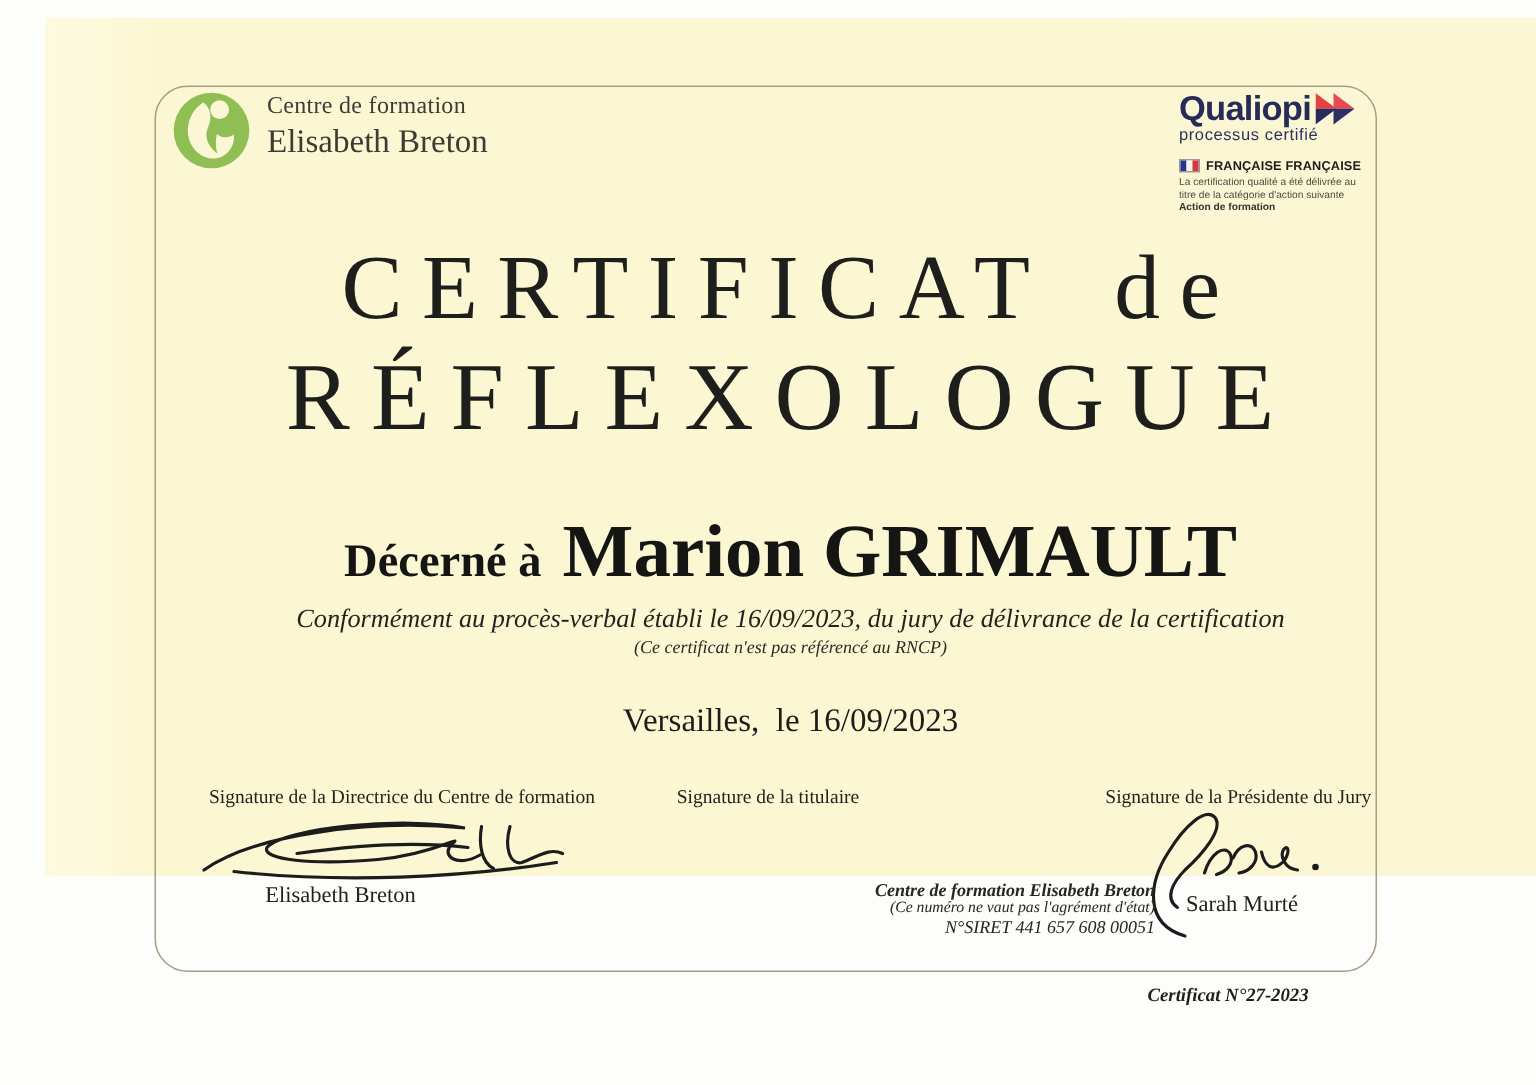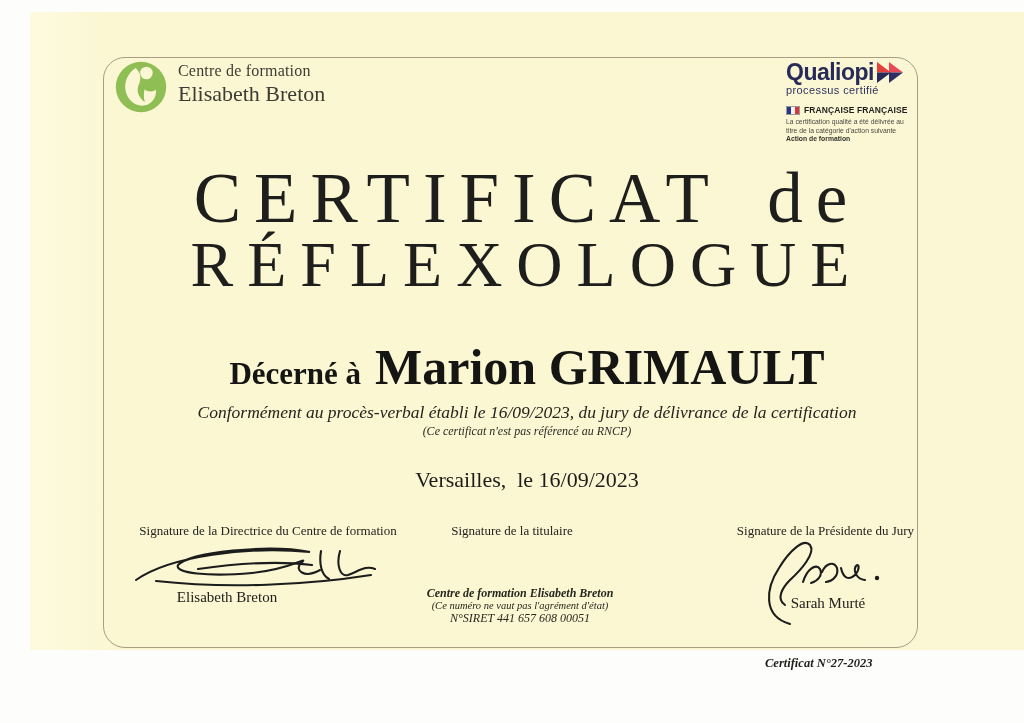--- a/index.html
+++ b/index.html
@@ -1,20 +1,20 @@
 <!DOCTYPE html>
 <html><head>
 <meta charset="utf-8">
 <style>
   * { margin:0; padding:0; box-sizing:border-box; }
   html,body { width:1024px; height:723px; background:#ffffff; overflow:hidden;
               font-family:"Liberation Serif", serif; }
   .canvas { position:relative; width:1024px; height:723px; background:#fdfdfb; }
 
-  .page { position:absolute; left:30px; top:12px; width:994px; height:638px;
+  .page { position:absolute; left:30px; top:12px; width:994px; height:572px;
           background:#fbf7d4;
           background:linear-gradient(90deg,#fdfae0 0%, #fbf7d2 8%, #fbf7d4 100%); }
 
   .frame { position:absolute; left:73px; top:45px; width:815px; height:591px;
            border:1px solid #ab9c84; border-radius:22px; }
 
   
   .logo-block { position:absolute; left:84px; top:48px; display:flex; align-items:flex-start; }
   .logo-circle { width:54px; height:54px; }
   .logo-text { margin-left:10px; color:#3c3c34; }
@@ -29,21 +29,21 @@
   .q-sub { font-size:11px; color:#2d3160; margin-top:-2px; letter-spacing:0.4px; }
   .rf-row { display:flex; align-items:center; margin-top:9px; }
   .rf-flag { width:14px; height:9px; display:flex; border:0.5px solid #999; }
   .rf-flag div { flex:1; }
   .rf-text { font-size:8.5px; font-weight:bold; color:#1d1d1d; margin-left:4px; letter-spacing:0.1px; }
   .q-note { font-size:6.8px; line-height:8.6px; color:#4a4a42; margin-top:3px; }
   .q-note .bold { font-weight:bold; color:#33332c; }
 
   
   .title1 { position:absolute; left:0; top:146px; width:994px; text-align:center;
-            font-size:71px; color:#1e1e1c; letter-spacing:13px; word-spacing:16px; }
+            font-size:61px; color:#1e1e1c; letter-spacing:13px; word-spacing:16px; }
   .title2 { position:absolute; left:0; top:216px; width:994px; text-align:center;
             font-size:64px; color:#1e1e1c; letter-spacing:14px; }
 
   .award { position:absolute; left:0; top:326px; width:994px; text-align:center; color:#151513; }
   .award-prefix { font-size:31px; font-weight:bold; }
   .award-name { font-size:50px; font-weight:bold; margin-left:10px; }
 
   .stmt1 { position:absolute; left:0; top:390px; width:994px; text-align:center;
            font-size:17.5px; font-style:italic; color:#24241f; }
   .stmt2 { position:absolute; left:0; top:412px; width:994px; text-align:center;
@@ -58,21 +58,21 @@
   .sig-label.center { left:402px; width:160px; text-align:center; }
   .sig-label.right  { left:688px; width:215px; text-align:center; }
 
   .sig-left-svg  { position:absolute; left:98px;  top:528px; }
   .sig-right-svg { position:absolute; left:716px; top:524px; }
   .sig-name { position:absolute; font-size:15px; color:#21211e; text-align:center; }
   .sig-name.left  { left:92px;  width:210px; top:577px; }
   .sig-name.right { left:718px; width:160px; top:583px; }
 
   
-  .footer-block { position:absolute; left:240px; top:575px; width:500px; text-align:center;
+  .footer-block { position:absolute; left:240px; top:575px; width:500px; text-align:right;
                   font-style:italic; color:#27271f; }
   .fb1 { font-size:12px; font-weight:bold; line-height:13px; }
   .fb  { font-size:12px; line-height:13px; }
   .fbs { font-size:10.5px; line-height:12px; }
 
   .cert-num { position:absolute; left:735px; top:644px; width:160px; text-align:left;
               font-size:12.5px; font-style:italic; font-weight:bold; color:#1e1e1a; }
 </style>
 </head>
 <body>

